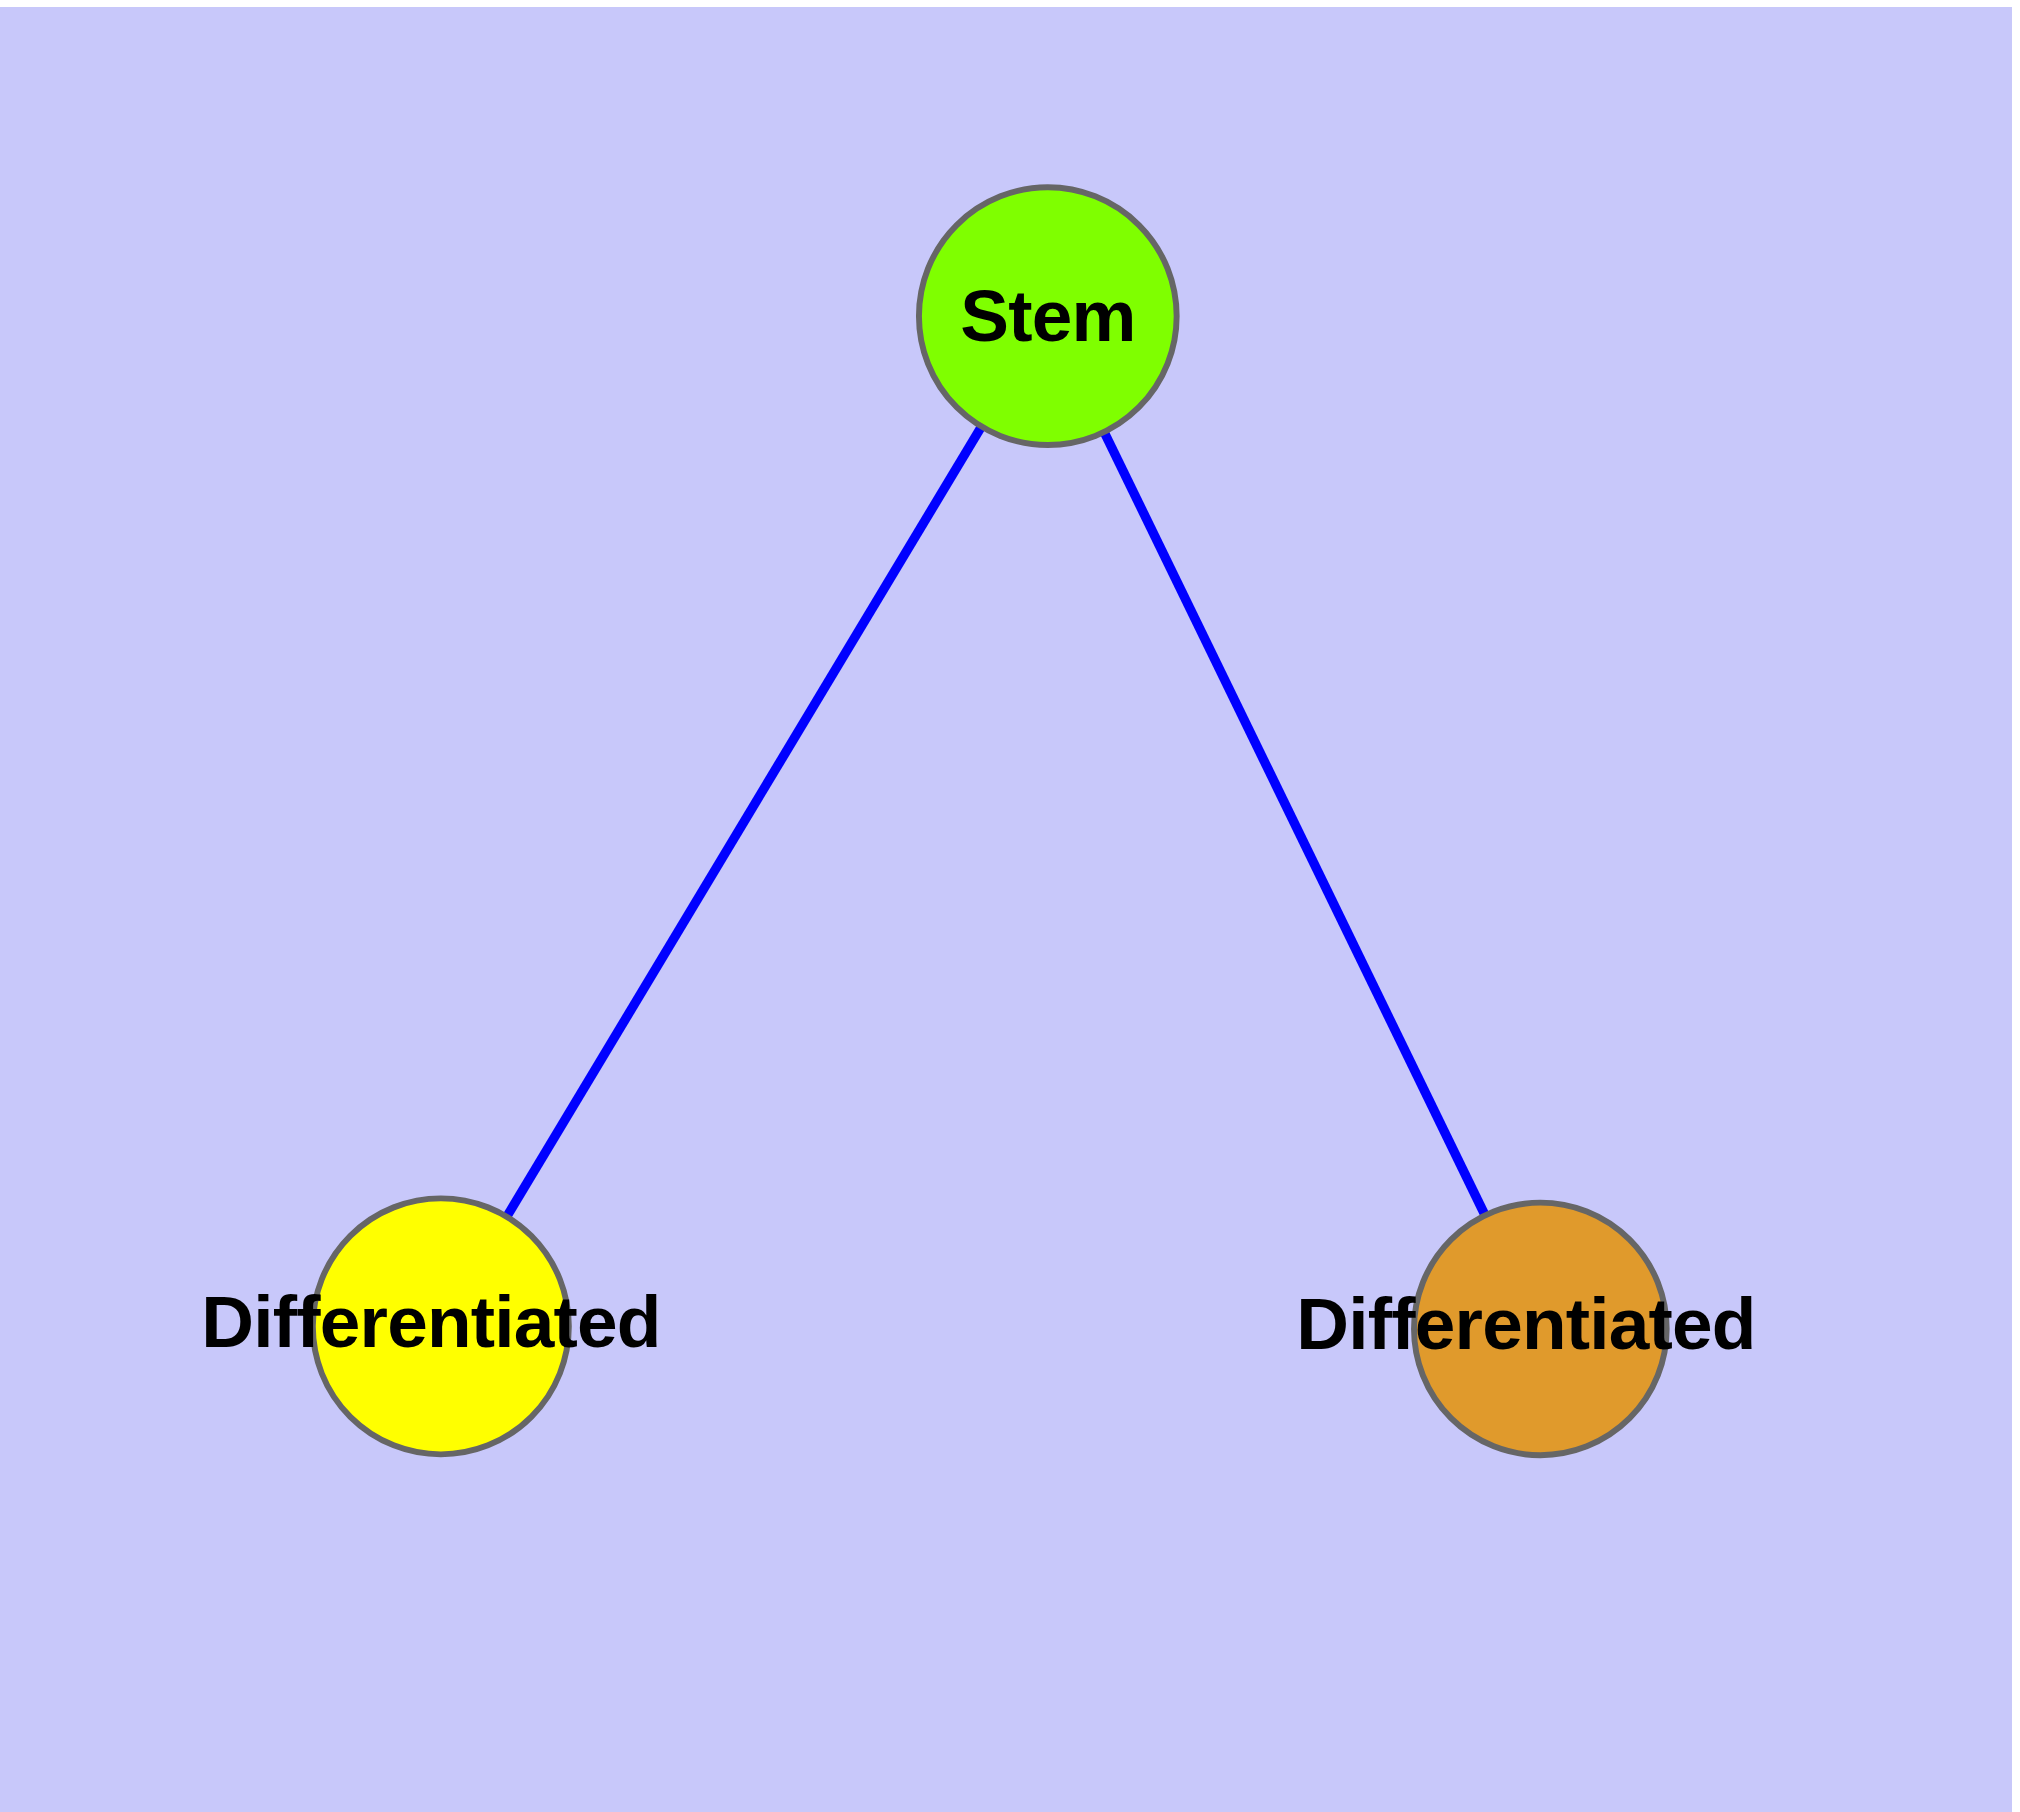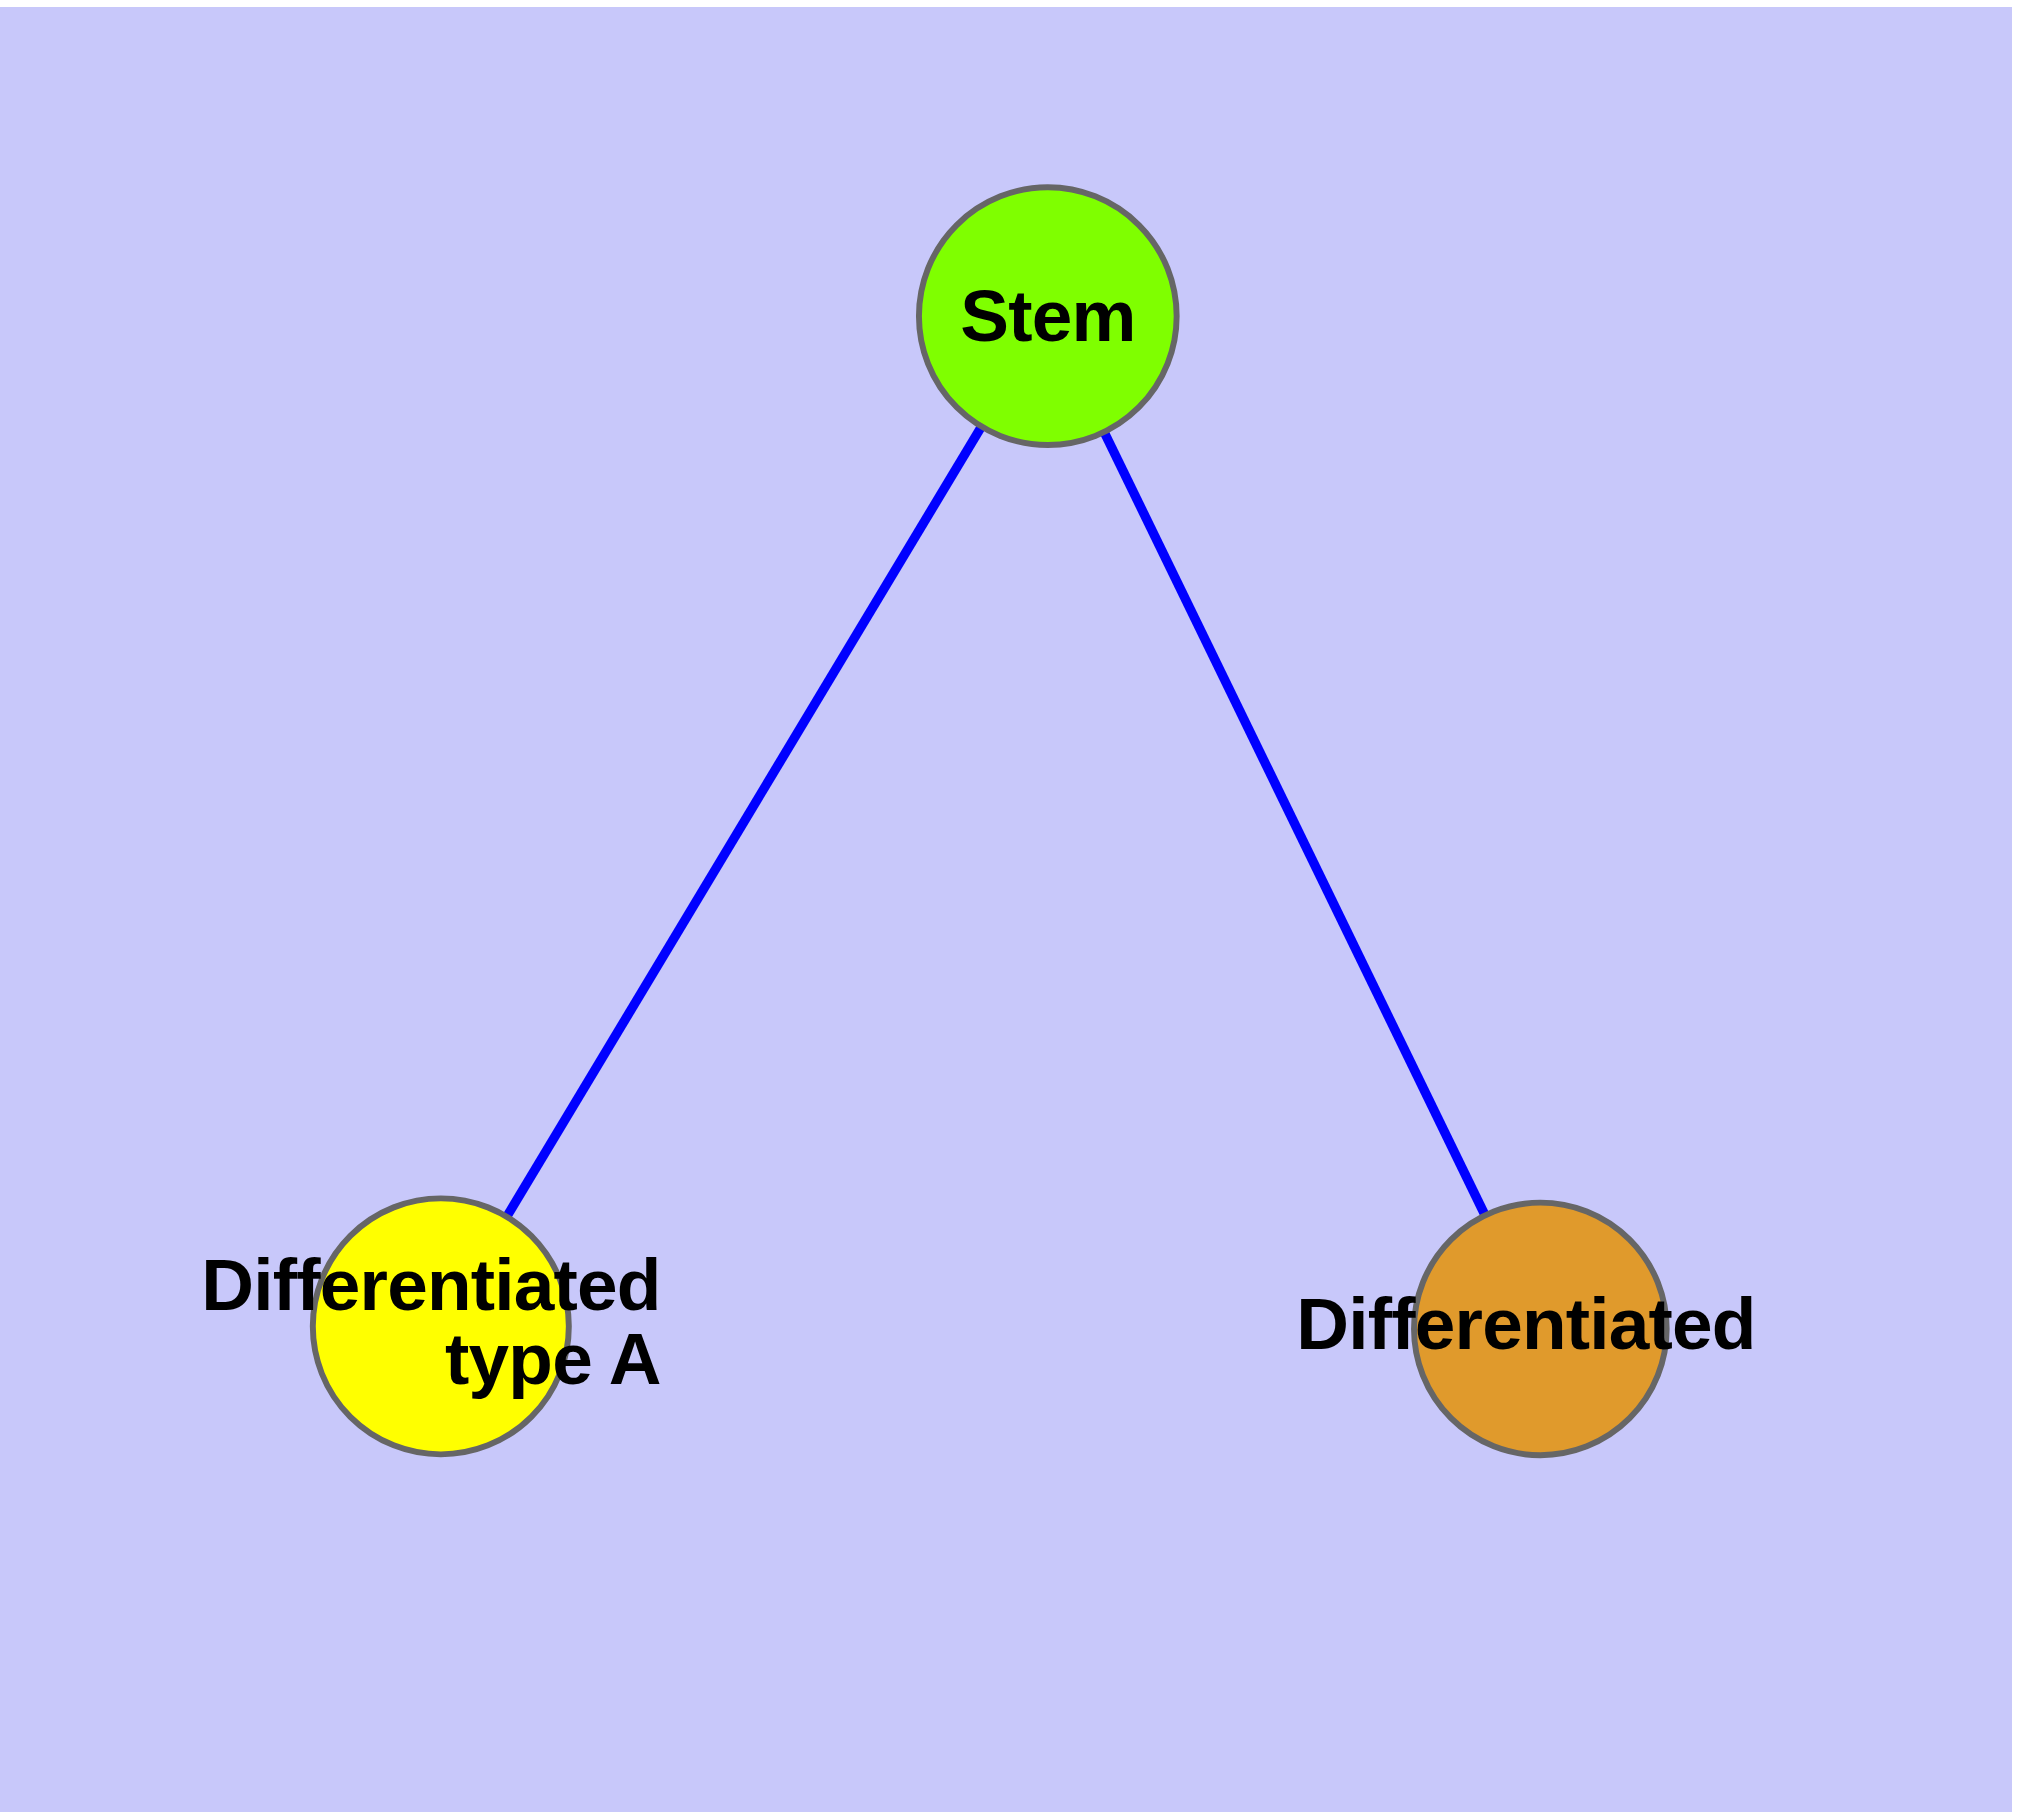--- a/index.html
+++ b/index.html
@@ -41,21 +41,21 @@
   .node-circle {
     stroke: #666666;
     stroke-width: 7;
   }
   .node-label {
     position: absolute;
     color: #000000;
     font-weight: bold;
     font-size: 73px;
     line-height: 1.02;
-    text-align: right;
+    text-align: center;
     white-space: nowrap;
     letter-spacing: -0.8px;
     transform: translate(-50%, -50%);
     pointer-events: none;
     -webkit-font-smoothing: antialiased;
   }
 </style>
 </head>
 <body>
 
@@ -73,20 +73,19 @@
         <circle class="node-circle" cx="1817" cy="1568" r="149" fill="#e09a2c" stroke="#666666" stroke-width="7"></circle>
       </g>
   </svg>
 
   <div id="labels-layer">
       <div class="node-label" style="left: 1048px; top: 316px; color: rgb(0, 0, 0); font-size: 73px;">
         <div>Stem</div>
       </div>
       <div class="node-label" style="left: 431px; top: 1322px; color: rgb(0, 0, 0); font-size: 73px;">
         <div>Differentiated</div>
-        <div>type A</div>
       </div>
       <div class="node-label" style="left: 1526px; top: 1324px; color: rgb(0, 0, 0); font-size: 73px;">
         <div>Differentiated</div>
       </div>
     </div>
 </div>
 
 
 </body></html>

